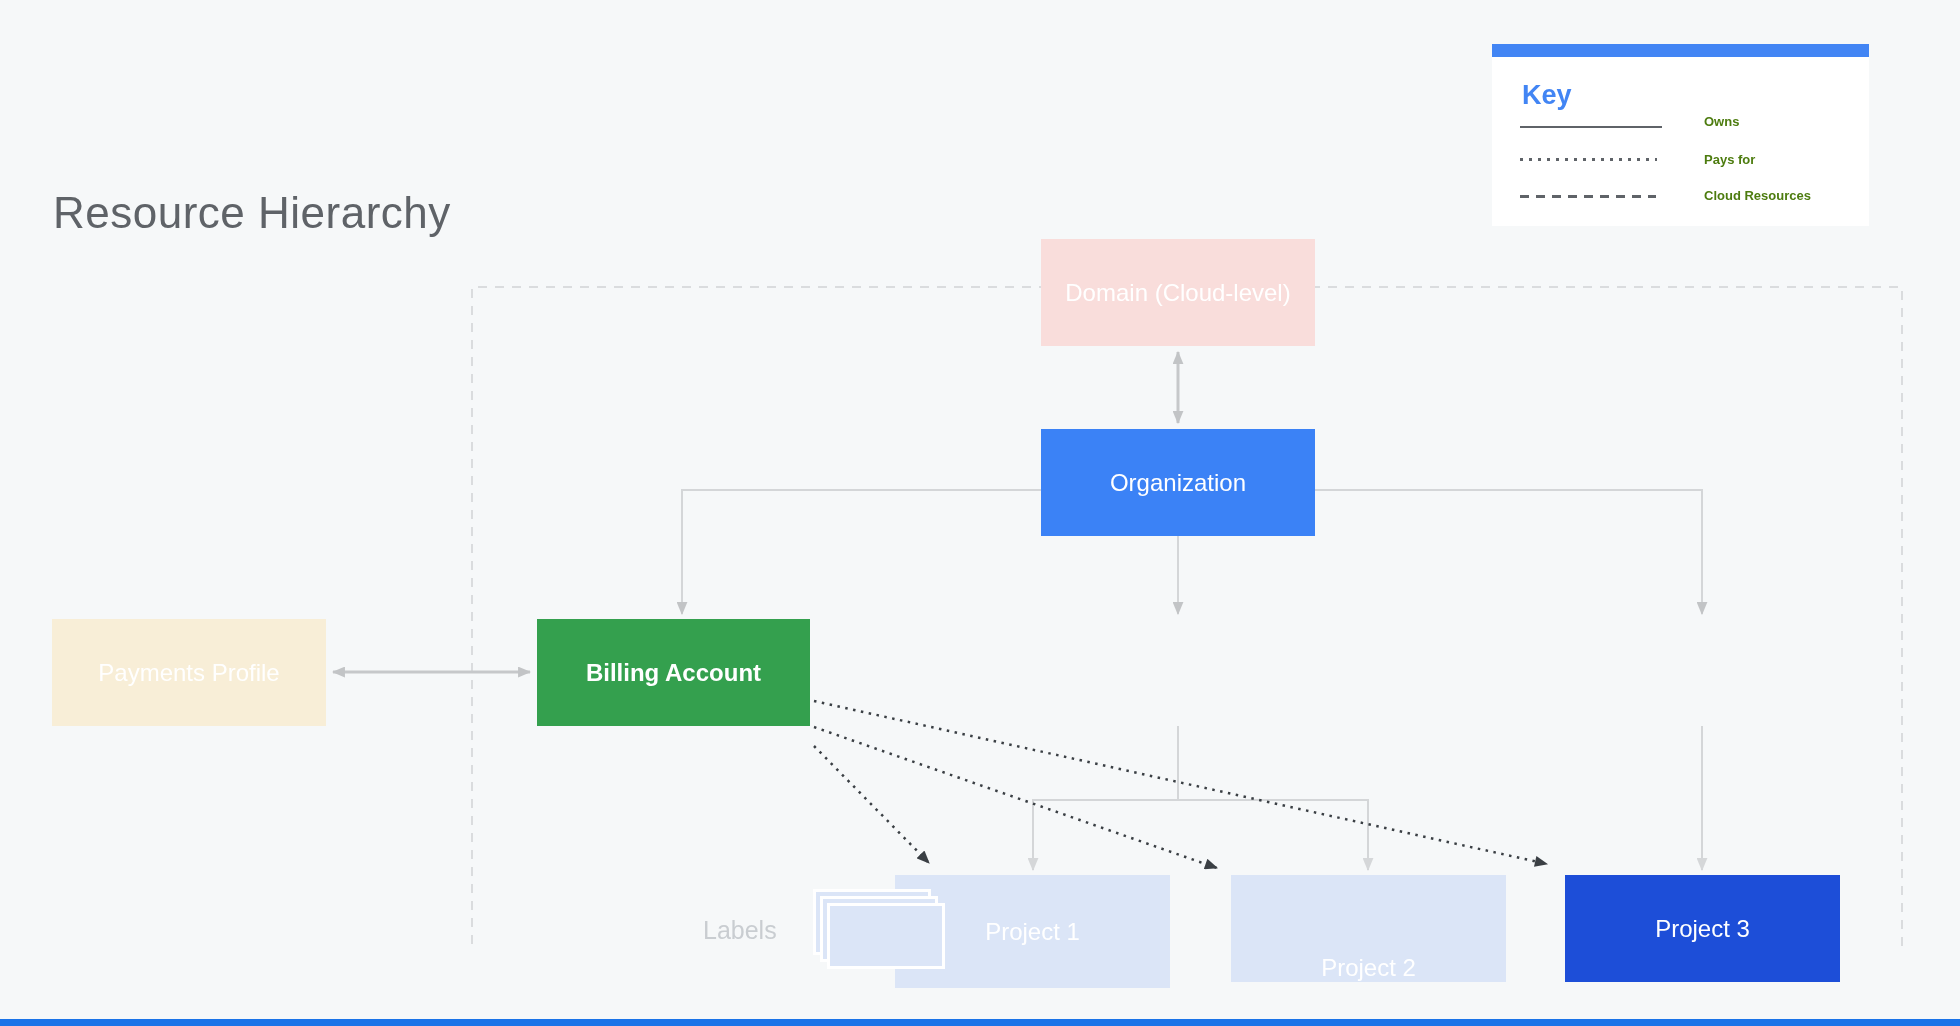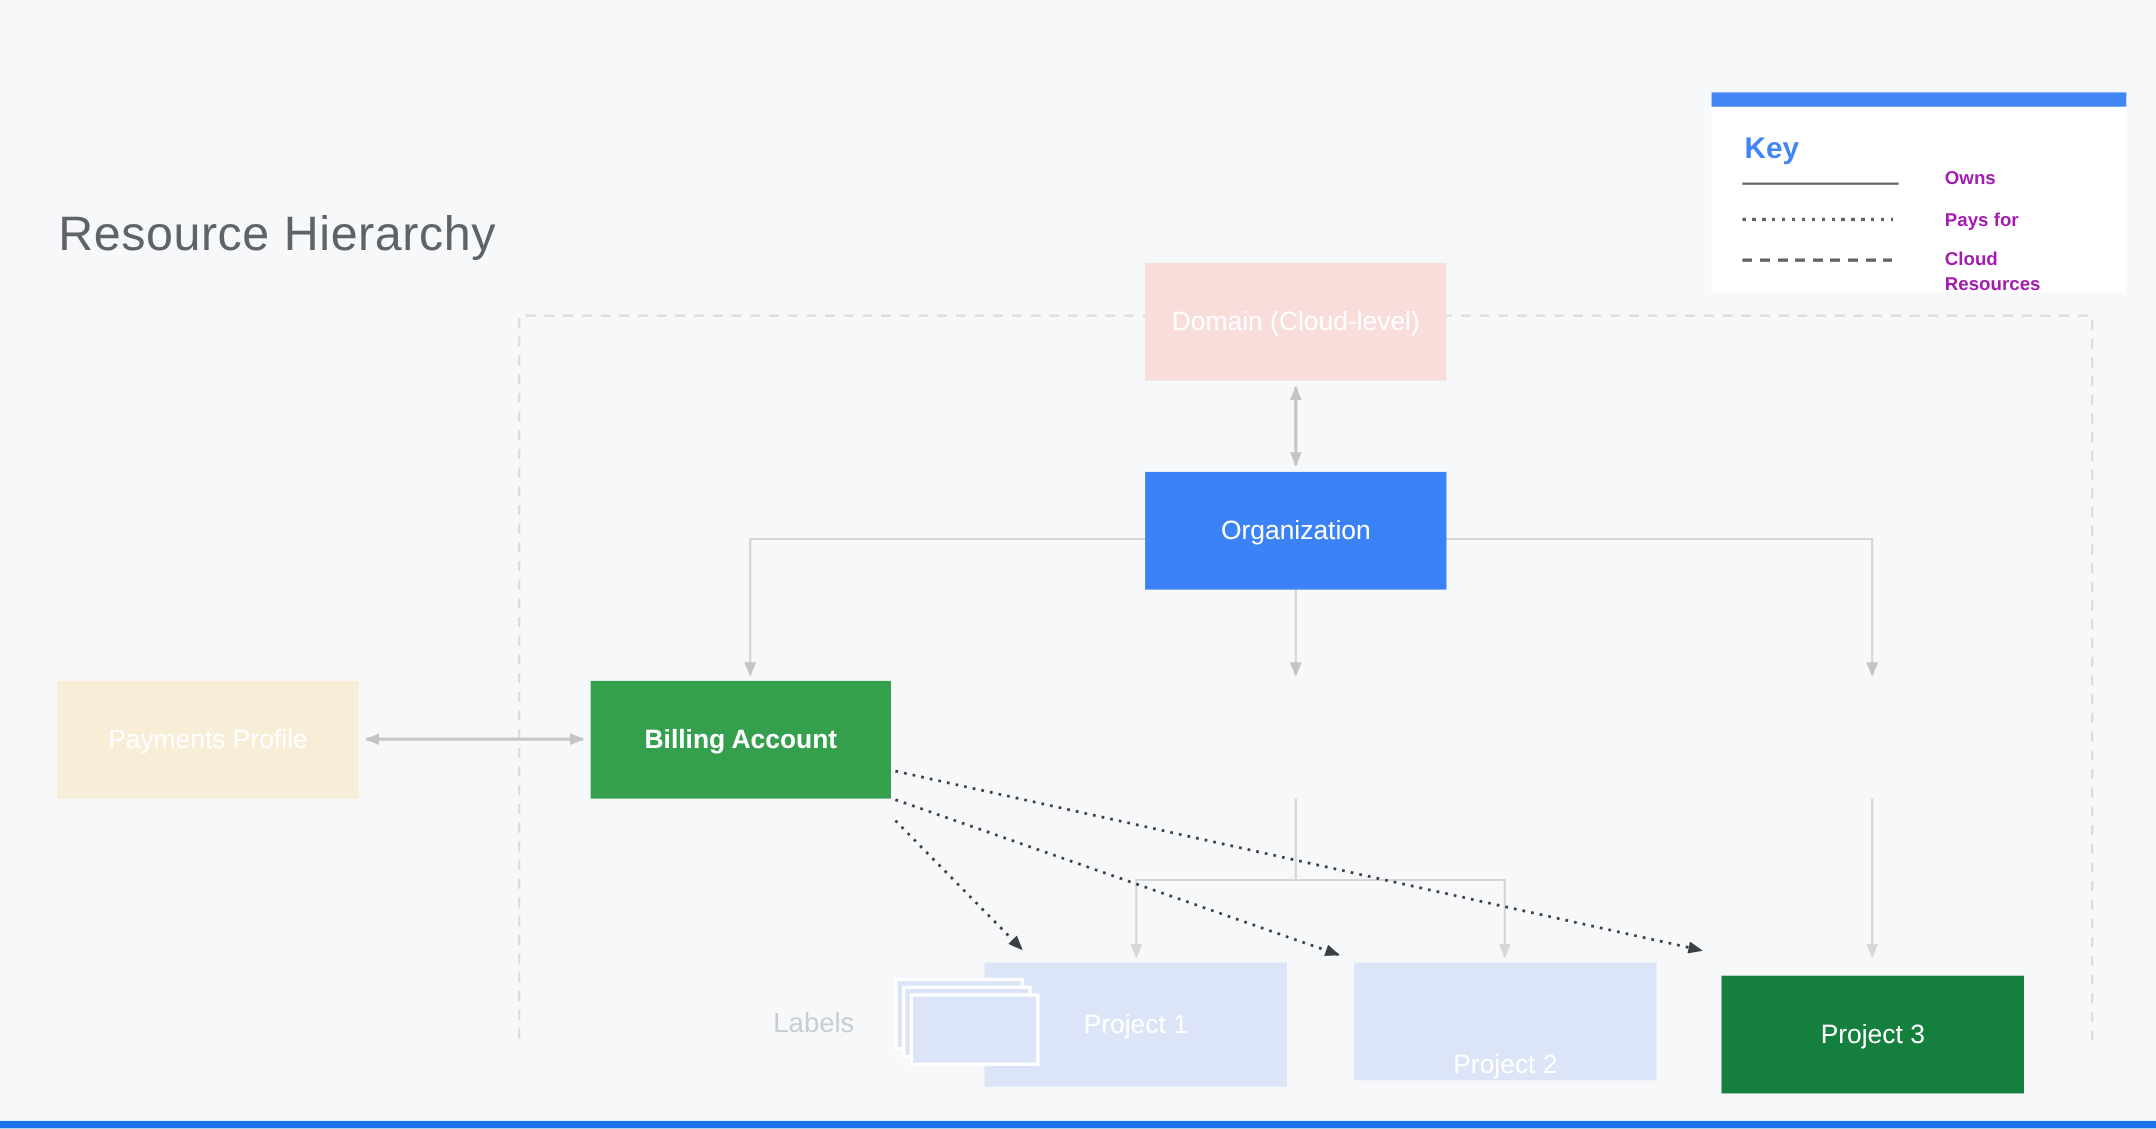--- a/index.html
+++ b/index.html
@@ -40,33 +40,32 @@
   .labels-card{
     position:absolute;z-index:5;
     width:112px;height:60px;
     background:#dbe5f7;border:3px solid #ffffff;
   }
   .labels-text{
     position:absolute;left:703px;top:916px;z-index:5;
     font-size:25px;color:#c9cdd1;
   }
   .key-box{
-    position:absolute;left:1556px;top:44px;width:377px;height:182px;z-index:6;
+    position:absolute;left:1492px;top:44px;width:377px;height:182px;z-index:6;
     background:#ffffff;
-    margin-top:40px;
   }
   .key-accent{position:absolute;left:0;top:0;width:100%;height:13px;background:#4285f4;}
   .key-heading{position:absolute;left:30px;top:36px;font-size:27px;font-weight:700;color:#4285f4;}
   .key-line{position:absolute;left:28px;}
   .key-line.solid{top:82px;width:142px;height:2px;background:#5f6368;}
   .key-line.dotted{top:114px;width:137px;height:3px;
     background:repeating-linear-gradient(to right,#5f6368 0 3px,transparent 3px 9px);}
   .key-line.dashed{top:151px;width:136px;height:3px;
     background:repeating-linear-gradient(to right,#5f6368 0 9px,transparent 9px 16px);}
-  .key-label{position:absolute;left:212px;font-size:17px;font-weight:700;color:#a21caf;line-height:23px;}
+  .key-label{position:absolute;left:212px;font-size:13px;font-weight:700;color:#4d7c0f;line-height:23px;}
   .key-label.l0{top:66px;}
   .key-label.l1{top:104px;}
   .key-label.l2{top:140px;width:130px;}
   .bottom-bar{
     position:absolute;left:0;bottom:0;width:100%;height:7px;z-index:7;
     background:#1a73e8;
   }
 </style>
 </head>
 <body>
@@ -117,21 +116,21 @@
     </div>
   <div class="node cream" id="node-payments_profile" style="background: rgb(248, 238, 215); color: rgb(255, 255, 255);">
       <span>Payments Profile</span>
     </div>
   <div class="node blue" id="node-project1" style="background: rgb(219, 229, 247); color: rgb(255, 255, 255);">
       <span>Project 1</span>
     </div>
   <div class="node blue" id="node-project2" style="background: rgb(219, 229, 247); color: rgb(255, 255, 255); align-items: flex-end;">
       <span>Project 2</span>
     </div>
-  <div class="node blue" id="node-project3" style="background: #15803d; color: rgb(255, 255, 255); margin-top: 12px;">
+  <div class="node blue" id="node-project3" style="background: #1d4ed8; color: rgb(255, 255, 255);">
       <span>Project 3</span>
     </div>
 
   <svg class="layer fg-layer" width="1960" height="1026" viewBox="0 0 1960 1026">
     <path d="M814,701 L1547,864" fill="none" stroke="#3a3f44" stroke-width="2.5" stroke-dasharray="2.5 5.5" marker-end="url(#head-dark)"></path>
     <path d="M814,727 L1217,868" fill="none" stroke="#3a3f44" stroke-width="2.5" stroke-dasharray="2.5 5.5" marker-end="url(#head-dark)"></path>
     <path d="M814,746 L929,863" fill="none" stroke="#3a3f44" stroke-width="2.5" stroke-dasharray="2.5 5.5" marker-end="url(#head-dark)"></path>
   </svg>
 
   <div class="labels-text">Labels</div>

